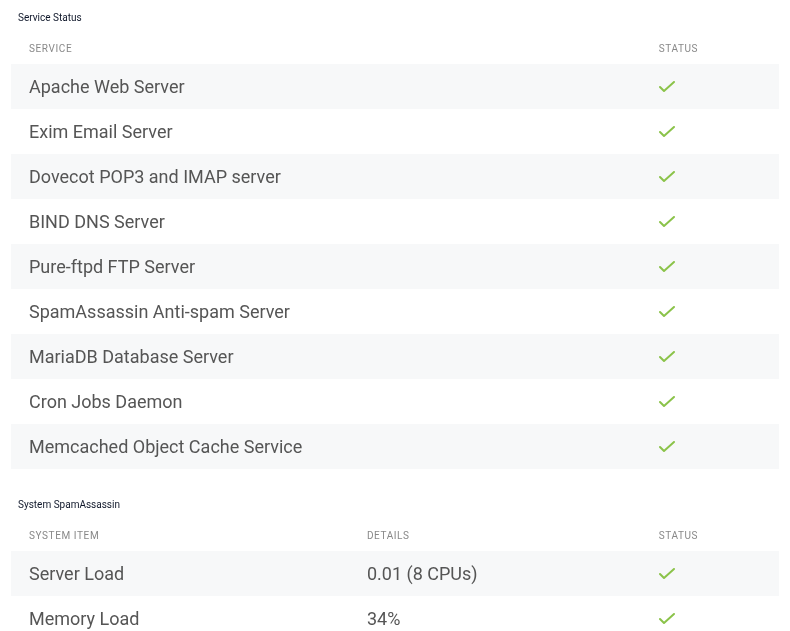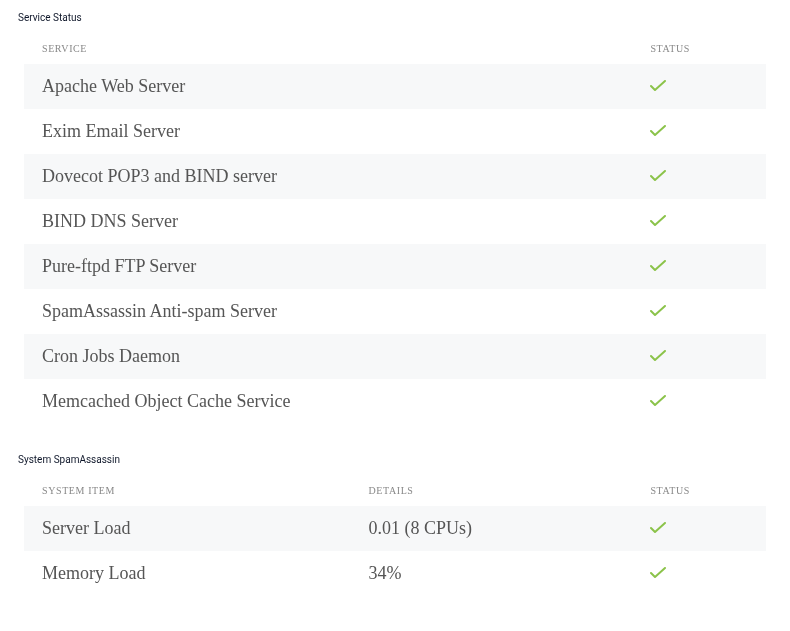--- a/index.html
+++ b/index.html
@@ -18,22 +18,21 @@
     .section {
       margin-bottom: 30px;
     }
     .section-title {
       color: #0f172a;
       font-size: 10px;
       font-weight: 400;
       padding: 0 0 10px 18px;
     }
     .table-wrap {
-      padding: 0 24px;
-      font-family: Liberation Serif, serif;
+      padding: 0 11px;
     }
     table {
       width: 100%;
       border-collapse: collapse;
     }
     th {
       text-align: left;
       font-size: 10px;
       font-weight: 400;
       color: #888;
@@ -101,39 +100,45 @@
                   <polyline points="1,6 5,10 15,1"></polyline>
                 </svg></span></td>
           </tr>
           <tr>
             <td>Exim Email Server</td>
             <td><span class="check"><svg viewBox="0 0 16 12" fill="none" stroke="currentColor" stroke-width="2" stroke-linecap="round" stroke-linejoin="round">
                   <polyline points="1,6 5,10 15,1"></polyline>
                 </svg></span></td>
           </tr>
           <tr>
-            <td>Dovecot POP3 and BIND server</td>
+            <td>Dovecot POP3 and IMAP server</td>
             <td><span class="check"><svg viewBox="0 0 16 12" fill="none" stroke="currentColor" stroke-width="2" stroke-linecap="round" stroke-linejoin="round">
                   <polyline points="1,6 5,10 15,1"></polyline>
                 </svg></span></td>
           </tr>
           <tr>
             <td>BIND DNS Server</td>
             <td><span class="check"><svg viewBox="0 0 16 12" fill="none" stroke="currentColor" stroke-width="2" stroke-linecap="round" stroke-linejoin="round">
                   <polyline points="1,6 5,10 15,1"></polyline>
                 </svg></span></td>
           </tr>
           <tr>
             <td>Pure-ftpd FTP Server</td>
             <td><span class="check"><svg viewBox="0 0 16 12" fill="none" stroke="currentColor" stroke-width="2" stroke-linecap="round" stroke-linejoin="round">
                   <polyline points="1,6 5,10 15,1"></polyline>
                 </svg></span></td>
           </tr>
           <tr>
             <td>SpamAssassin Anti-spam Server</td>
+            <td><span class="check"><svg viewBox="0 0 16 12" fill="none" stroke="currentColor" stroke-width="2" stroke-linecap="round" stroke-linejoin="round">
+                  <polyline points="1,6 5,10 15,1"></polyline>
+                </svg></span></td>
+          </tr>
+          <tr>
+            <td>MariaDB Database Server</td>
             <td><span class="check"><svg viewBox="0 0 16 12" fill="none" stroke="currentColor" stroke-width="2" stroke-linecap="round" stroke-linejoin="round">
                   <polyline points="1,6 5,10 15,1"></polyline>
                 </svg></span></td>
           </tr>
           <tr>
             <td>Cron Jobs Daemon</td>
             <td><span class="check"><svg viewBox="0 0 16 12" fill="none" stroke="currentColor" stroke-width="2" stroke-linecap="round" stroke-linejoin="round">
                   <polyline points="1,6 5,10 15,1"></polyline>
                 </svg></span></td>
           </tr>

